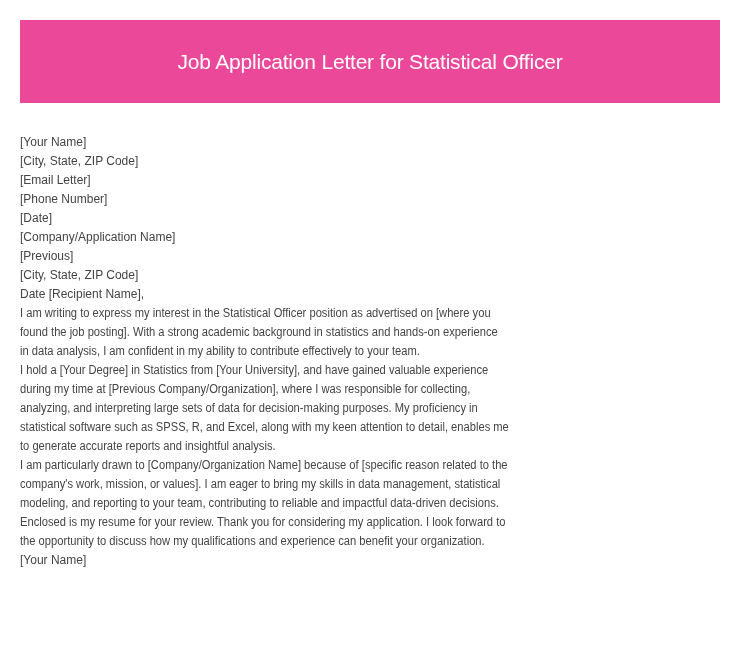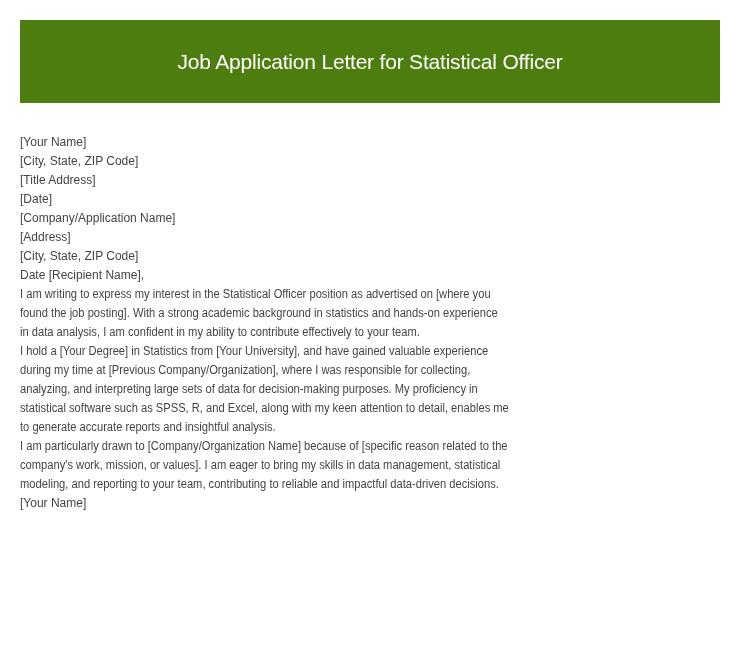--- a/index.html
+++ b/index.html
@@ -1,19 +1,19 @@
 <!DOCTYPE html>
 <html><head>
 <meta charset="utf-8">
 <style>
   html, body { margin: 0; padding: 0; background: #ffffff; }
   body { width: 740px; height: 667px; position: relative; overflow: hidden; }
   .header {
     position: absolute; left: 20px; top: 20px; width: 700px; height: 83px;
-    background: #4d7c0f;
+    background: #ec4899;
     display: flex; align-items: center; justify-content: center;
   }
   .header h1 {
     margin: 0; color: #ffffff; font-weight: normal;
     font-family: "Liberation Sans", sans-serif;
     font-size: 21px; letter-spacing: -0.2px;
   }
   .letter {
     position: absolute; left: 20px; top: 133px; width: 710px;
     font-family: "Liberation Sans", sans-serif;
@@ -25,24 +25,25 @@
 </head>
 <body>
 
 <div class="header">
   <h1>Job Application Letter for Statistical Officer</h1>
 </div>
 
 <div class="letter">
   <span class="line">[Your Name]</span>
   <span class="line">[City, State, ZIP Code]</span>
-  <span class="line">[Title Address]</span>
+  <span class="line">[Email Letter]</span>
+  <span class="line">[Phone Number]</span>
   <span class="line">[Date]</span>
   <span class="line">[Company/Application Name]</span>
-  <span class="line">[Address]</span>
+  <span class="line">[Previous]</span>
   <span class="line">[City, State, ZIP Code]</span>
   <span class="line">Date [Recipient Name],</span>
 
   <div>
     <span class="line condensed">I am writing to express my interest in the Statistical Officer position as advertised on [where you</span>
     <span class="line condensed">found the job posting]. With a strong academic background in statistics and hands-on experience</span>
     <span class="line condensed">in data analysis, I am confident in my ability to contribute effectively to your team.</span>
   </div>
 
   <div>
@@ -52,15 +53,19 @@
     <span class="line condensed">statistical software such as SPSS, R, and Excel, along with my keen attention to detail, enables me</span>
     <span class="line condensed">to generate accurate reports and insightful analysis.</span>
   </div>
 
   <div>
     <span class="line condensed">I am particularly drawn to [Company/Organization Name] because of [specific reason related to the</span>
     <span class="line condensed">company's work, mission, or values]. I am eager to bring my skills in data management, statistical</span>
     <span class="line condensed">modeling, and reporting to your team, contributing to reliable and impactful data-driven decisions.</span>
   </div>
 
+  <div>
+    <span class="line condensed">Enclosed is my resume for your review. Thank you for considering my application. I look forward to</span>
+    <span class="line condensed">the opportunity to discuss how my qualifications and experience can benefit your organization.</span>
+  </div>
 
   <span class="line">[Your Name]</span>
 </div>
 
 </body></html>

